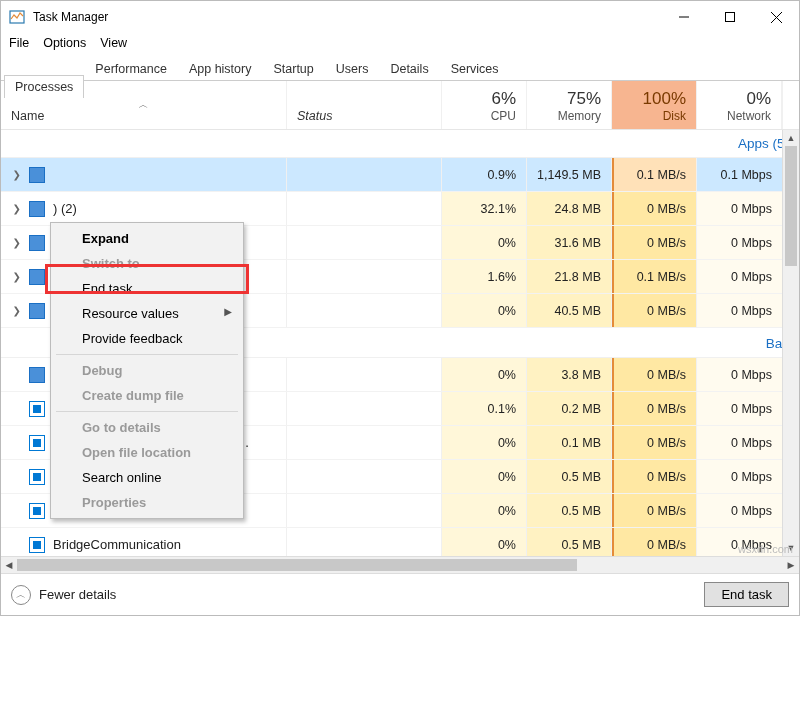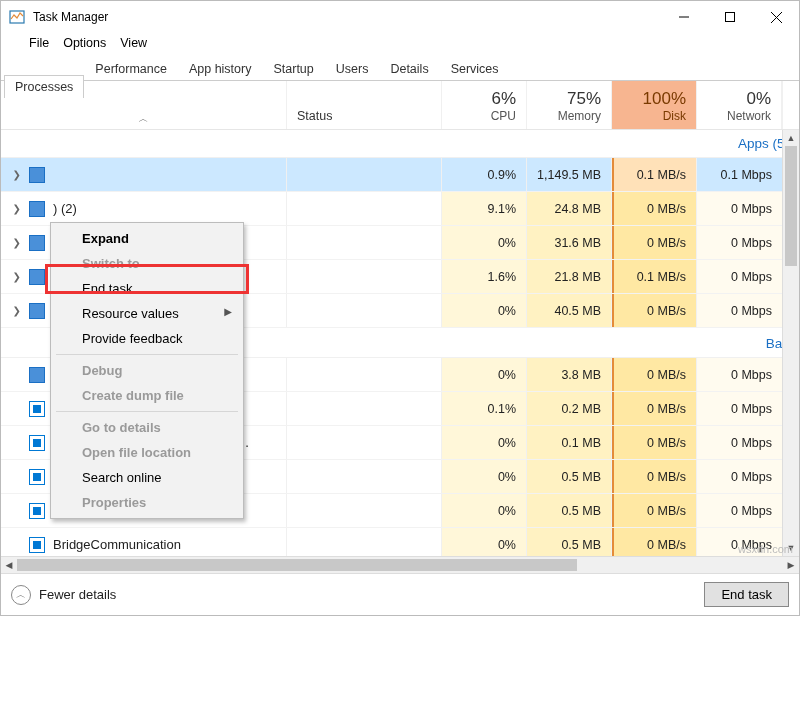--- a/index.html
+++ b/index.html
@@ -7,34 +7,34 @@
   .window { width: 800px; height: 616px; display: flex; flex-direction: column; border: 1px solid #bbb; background: #fff; position: relative; }
 
   
   .titlebar { height: 32px; display: flex; align-items: center; padding-left: 8px; }
   .titlebar-icon { width: 16px; height: 16px; margin-right: 8px; display: flex; align-items: center; justify-content: center; }
   .titlebar-title { font-size: 12px; color: #000; }
   .win-controls { margin-left: auto; display: flex; }
   .win-btn { width: 46px; height: 32px; display: flex; align-items: center; justify-content: center; font-size: 12px; }
 
   
-  .menubar { height: 20px; display: flex; align-items: center; gap: 14px; padding-left: 8px; font-size: 12.5px; color: #000; margin-left: 20px; }
+  .menubar { height: 20px; display: flex; align-items: center; gap: 14px; padding-left: 8px; font-size: 12.5px; color: #000; }
   .menu-item { cursor: default; }
 
   
   .tabs { display: flex; align-items: flex-end; border-bottom: 1px solid #ccc; padding-left: 3px; height: 26px; margin-top: 2px; }
   .tab { font-size: 12.5px; padding: 4px 10px 4px 10px; border: 1px solid transparent; border-bottom: none; color: #333; }
   .tab.active { border-color: #ccc; background: #fff; position: relative; top: 18px; }
 
   
   .header-row { display: flex; border-bottom: 1px solid #e6e6e6; }
   .header-row .col { font-size: 12.5px; color: #333; padding: 8px 10px 6px 10px; display: flex; flex-direction: column; justify-content: flex-end; border-right: 1px solid #f0f0f0; }
   .col-name { flex: 1; justify-content: flex-end; }
   .col-name .sort-caret { text-align: center; font-size: 10px; color: #555; line-height: 8px; }
-  .col-status { width: 155px; }
+  .col-status { width: 155px; font-style: italic; }
   .stat-col { width: 85px; text-align: right; }
   .stat-col .pct { font-size: 17px; color: #333; }
   .stat-col .lbl { font-size: 12px; color: #555; }
   .stat-col.disk { background: #f7b590; }
   .stat-col.disk .pct, .stat-col.disk .lbl { color: #7a3a00; }
   .col-network { border-right: none; }
 
   
   .table-body { flex: 1; overflow: hidden; position: relative; text-align: right; }
   .group-header { padding: 6px 10px; font-size: 13.5px; color: #1a6fc4; border-bottom: 1px solid #f0f0f0; }
@@ -132,20 +132,21 @@
     <div class="tab">App history</div>
     <div class="tab">Startup</div>
     <div class="tab">Users</div>
     <div class="tab">Details</div>
     <div class="tab">Services</div>
   </div>
 
   <div class="header-row">
     <div class="col col-name">
       <div class="sort-caret">︿</div>
+      <div>Name</div>
     </div>
     <div class="col col-status">Status</div>
     <div class="col stat-col">
       <div class="pct">6%</div>
       <div class="lbl">CPU</div>
     </div>
     <div class="col stat-col">
       <div class="pct">75%</div>
       <div class="lbl">Memory</div>
     </div>
@@ -178,21 +179,21 @@
           <div class="cell stat-cell net-bg last">0.1 Mbps</div>
           <div style="width:17px"></div>
         </div>
         <div class="row">
           <div class="cell cell-name">
             <span class="expand-arrow">❯</span>
             <span class="proc-icon"></span>
             <span>) (2)</span>
           </div>
           <div class="cell cell-status"></div>
-          <div class="cell stat-cell cpu-bg">9.1%</div>
+          <div class="cell stat-cell cpu-bg">32.1%</div>
           <div class="cell stat-cell mem-bg">24.8 MB</div>
           <div class="cell stat-cell disk-bg">0 MB/s</div>
           <div class="cell stat-cell net-bg last">0 Mbps</div>
           <div style="width:17px"></div>
         </div>
         <div class="row">
           <div class="cell cell-name">
             <span class="expand-arrow">❯</span>
             <span class="proc-icon"></span>
             <span></span>

